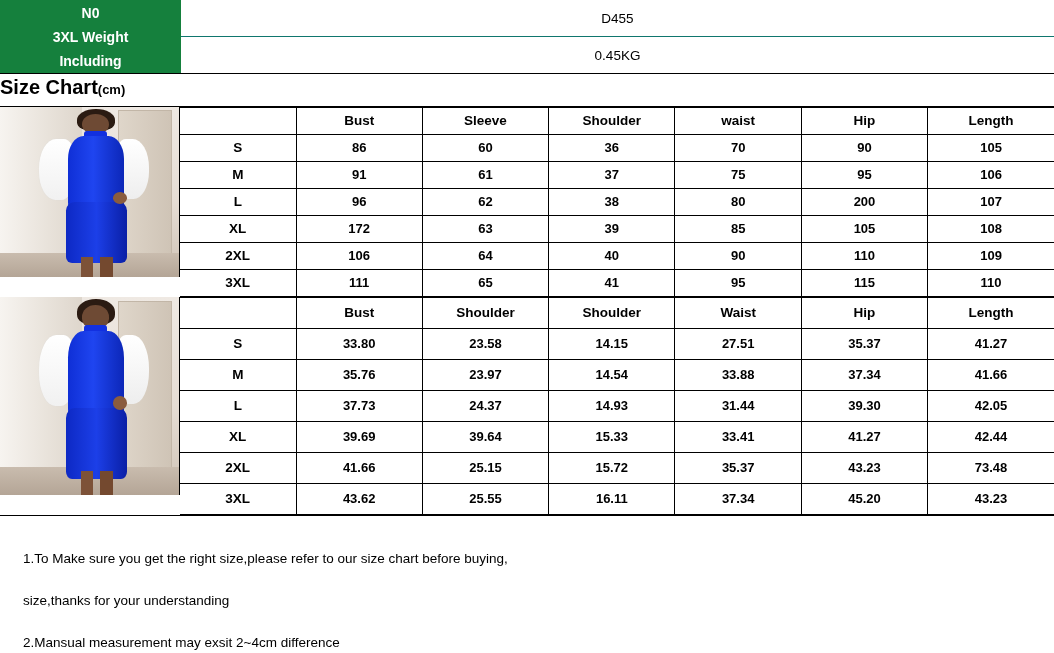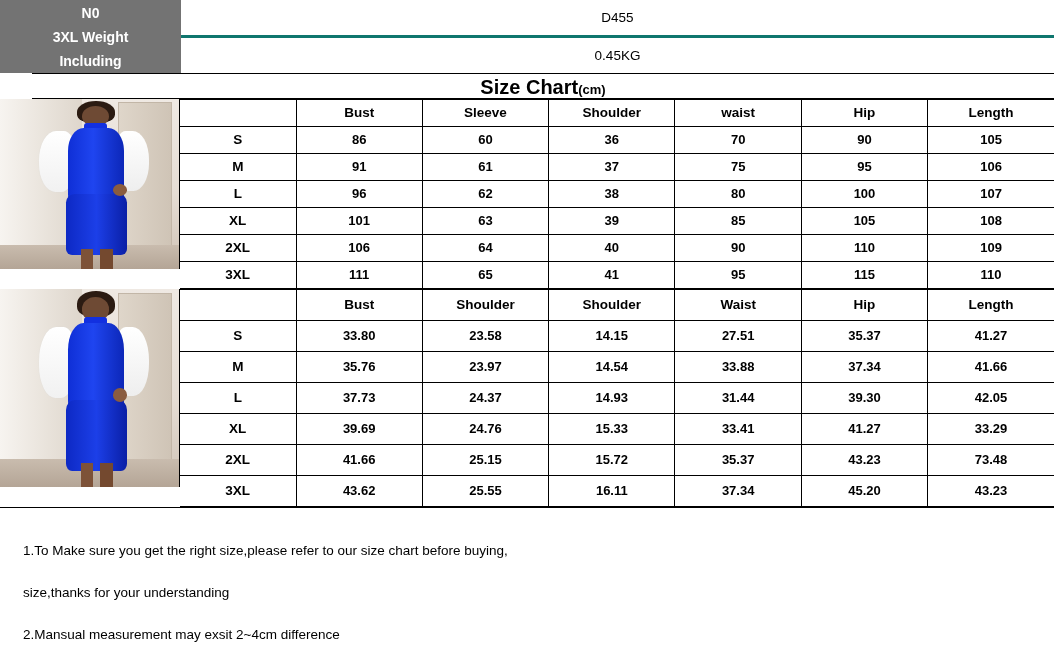--- a/index.html
+++ b/index.html
@@ -23,21 +23,21 @@
 
   
   .header-block {
     display: flex;
     width: 1054px;
     height: 73px;
     box-sizing: border-box;
   }
   .header-left {
     width: 181px;
-    background: #737373;
+    background: #15803d;
     color: #ffffff;
     font-weight: bold;
     font-size: 14px;
     display: flex;
     flex-direction: column;
     justify-content: center;
     align-items: center;
     box-sizing: border-box;
     padding: 2px 0;
   }
@@ -50,39 +50,38 @@
     display: flex;
     flex-direction: column;
     box-sizing: border-box;
   }
   .header-right .hr-row {
     flex: 1;
     display: flex;
     align-items: center;
     justify-content: center;
     font-size: 13.5px;
-    border-bottom: 3px solid #0f766e;
+    border-bottom: 1px solid #0f766e;
     box-sizing: border-box;
   }
   .header-right .hr-row:last-child {
     border-bottom: none;
   }
 
   
   .chart-title {
-    height: 26px;
+    height: 34px;
     line-height: 26px;
-    text-align: center;
+    text-align: left;
     font-weight: bold;
     font-size: 20px;
     box-sizing: border-box;
     border-top: 1px solid #000;
     border-bottom: 1px solid #000;
     background: #ffffff;
-    margin-left: 32px;
   }
   .chart-title .unit {
     font-size: 13px;
     font-weight: bold;
   }
 
   
   .section {
     display: flex;
     width: 1054px;
@@ -300,26 +299,26 @@
           <td>75</td>
           <td>95</td>
           <td>106</td>
         </tr>
         <tr>
           <td class="size-label">L</td>
           <td>96</td>
           <td>62</td>
           <td>38</td>
           <td>80</td>
-          <td>100</td>
+          <td>200</td>
           <td>107</td>
         </tr>
         <tr>
           <td class="size-label">XL</td>
-          <td>101</td>
+          <td>172</td>
           <td>63</td>
           <td>39</td>
           <td>85</td>
           <td>105</td>
           <td>108</td>
         </tr>
         <tr>
           <td class="size-label">2XL</td>
           <td>106</td>
           <td>64</td>
@@ -397,25 +396,25 @@
           <td>37.73</td>
           <td>24.37</td>
           <td>14.93</td>
           <td>31.44</td>
           <td>39.30</td>
           <td>42.05</td>
         </tr>
         <tr>
           <td class="size-label">XL</td>
           <td>39.69</td>
-          <td>24.76</td>
+          <td>39.64</td>
           <td>15.33</td>
           <td>33.41</td>
           <td>41.27</td>
-          <td>33.29</td>
+          <td>42.44</td>
         </tr>
         <tr>
           <td class="size-label">2XL</td>
           <td>41.66</td>
           <td>25.15</td>
           <td>15.72</td>
           <td>35.37</td>
           <td>43.23</td>
           <td>73.48</td>
         </tr>

